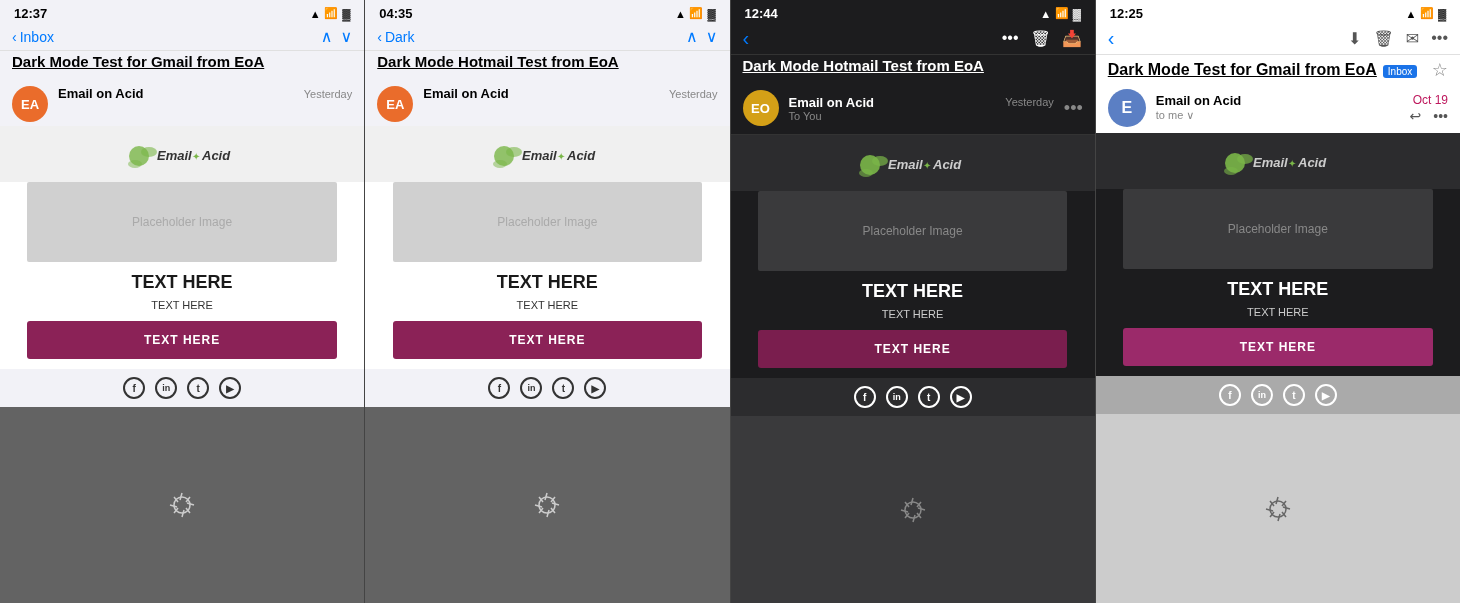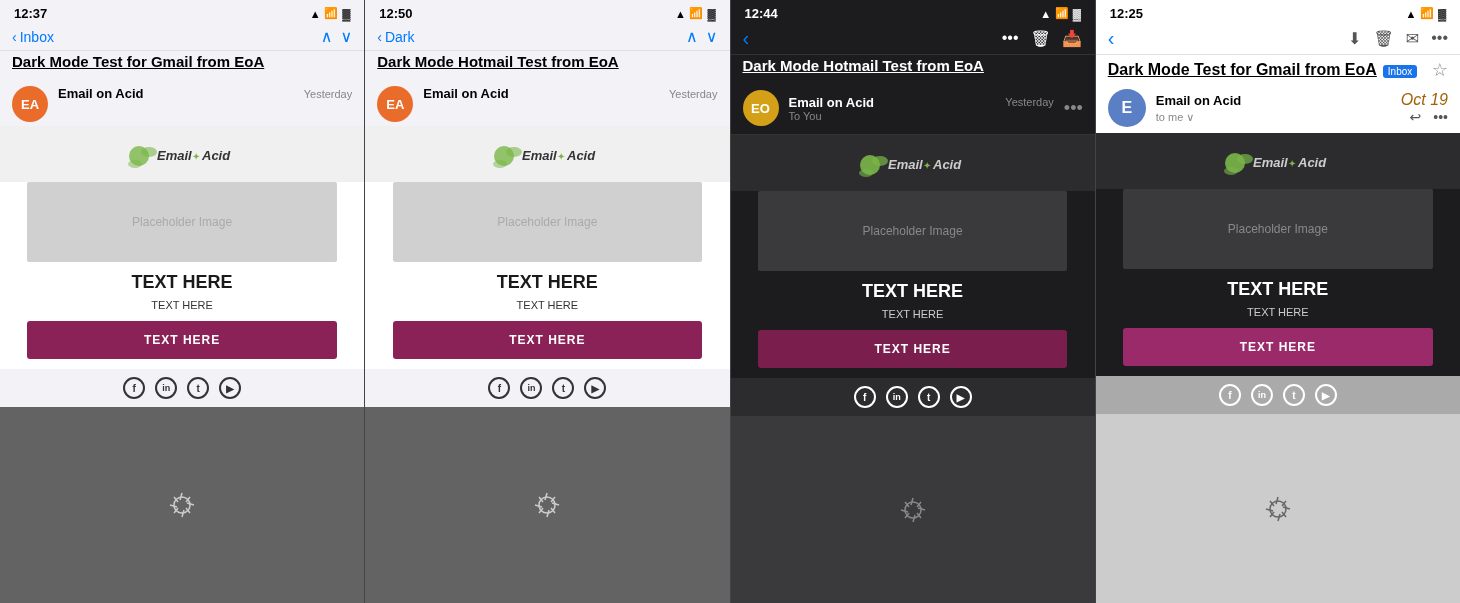--- a/index.html
+++ b/index.html
@@ -242,21 +242,21 @@
 
     
     .gmail-sender-row {
       display: flex;
       align-items: center;
       gap: 10px;
       padding: 6px 12px;
     }
     .gmail-sender-info { flex: 1; }
     .gmail-sender-name { font-size: 13px; font-weight: 600; }
-    .gmail-date { font-size: 16px; color: #a16207; font-style: italic; }
+    .gmail-date { font-size: 12px; color: #be185d; }
     .gmail-to-me { font-size: 11px; color: #888; }
     .gmail-actions { display: flex; gap: 12px; color: #555; font-size: 16px; }
   </style>
 </head>
 <body>
 
 <div class="phone-panel panel-light">
 
   <div class="status-bar">
     <span class="time">12:37</span>
@@ -330,21 +330,21 @@
         <line x1="9" y1="25" x2="13" y2="20" stroke="#ccc" stroke-width="1.5"></line>
       </svg>
     </div>
   </div>
 </div>
 
 <div class="panel-sep"></div>
 
 <div class="phone-panel panel-light">
   <div class="status-bar">
-    <span class="time">12:50</span>
+    <span class="time">04:35</span>
     <div class="status-icons">
       <span>▲</span>
       <span>📶</span>
       <span>▓</span>
     </div>
   </div>
   <div class="nav-bar">
     <a class="back-link">
       <span>‹</span>
       <span>Dark</span>

